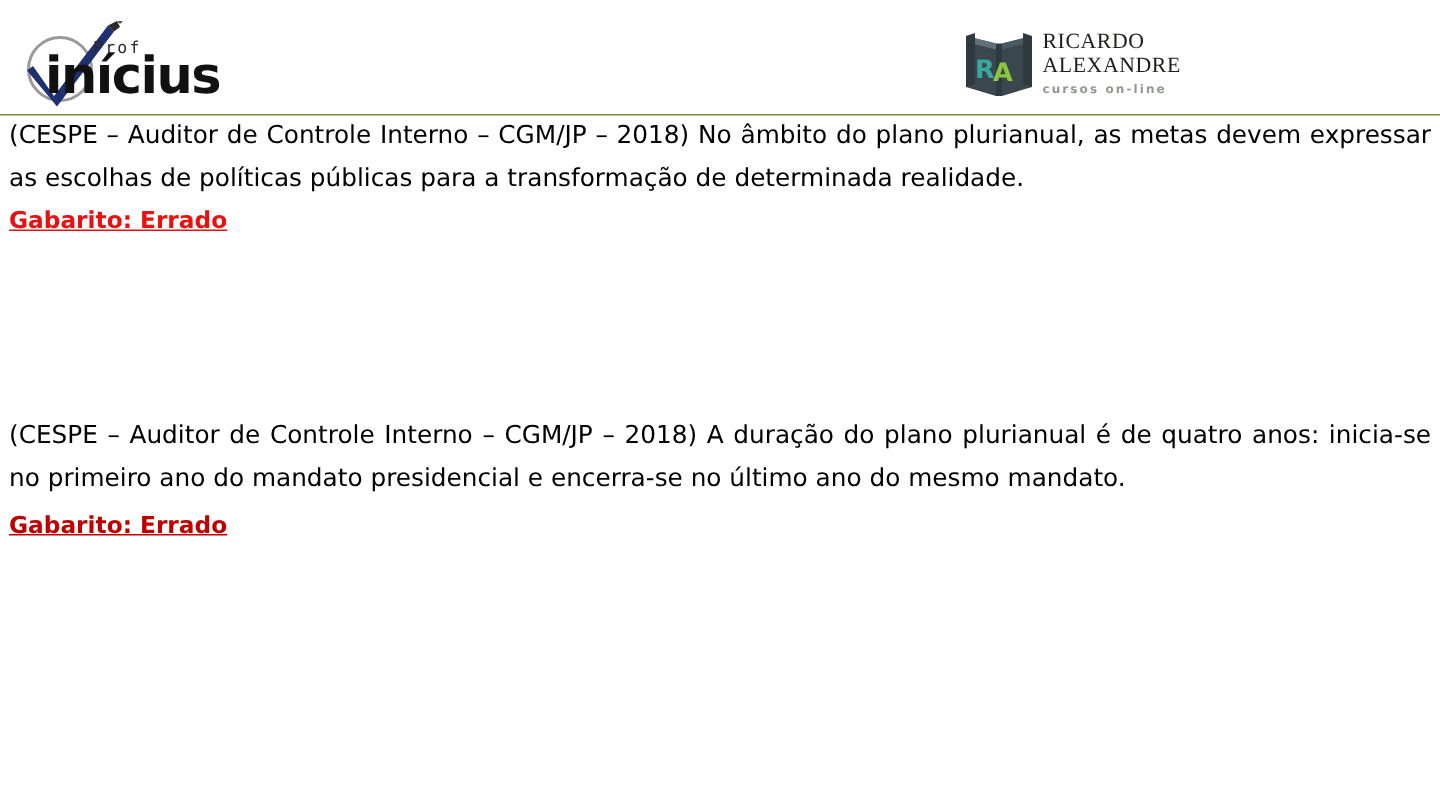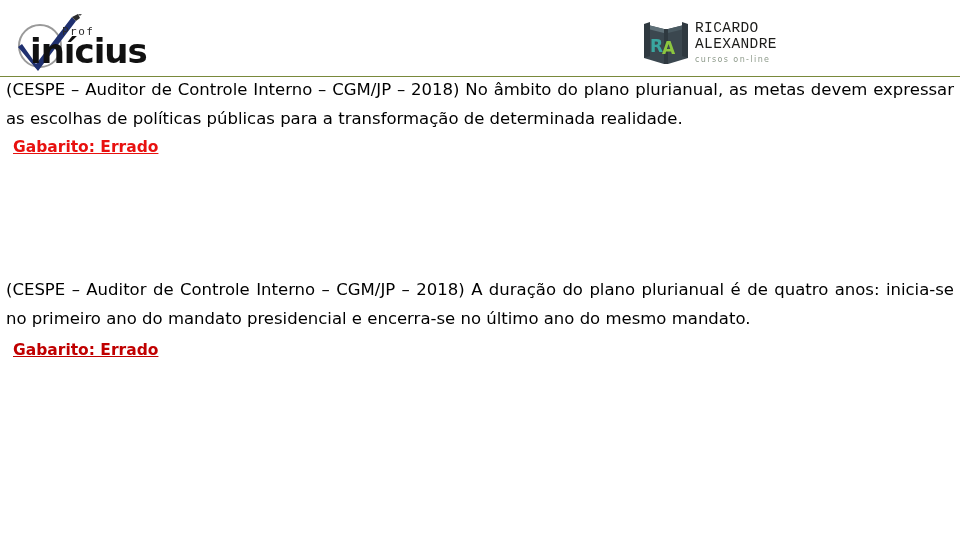--- a/index.html
+++ b/index.html
@@ -117,35 +117,36 @@
     top: 2px;
     width: 48px;
     height: 46px;
   }
   #ra-textblock {
     position: absolute;
     left: 53px;
     top: 2px;
   }
   .ra-line {
-    font-family: Liberation Mono, monospace;
+    font-family: Liberation Serif, serif;
     font-size: 14.5px;
     letter-spacing: 0.4px;
     color: #1d1d1b;
     line-height: 16px;
     white-space: nowrap;
   }
   #ra-sub {
     font-family: "DejaVu Sans", sans-serif;
     font-size: 8px;
     letter-spacing: 1.4px;
     color: #8d9a8a;
     line-height: 12px;
     margin-top: 2px;
     white-space: nowrap;
+    font-weight: bold;
   }
 
   
   #content {
     position: absolute;
     left: 0;
     top: 65px;
     width: 780px;
     height: 475px;
   }
@@ -165,21 +166,21 @@
     text-align: justify;
     text-justify: inter-word;
     margin: 0;
   }
   .q-answer {
     font-family: "DejaVu Sans", sans-serif;
     font-size: 15.5px;
     font-weight: bold;
     line-height: 29px;
     text-decoration: underline;
-    margin: 7px;
+    margin: 0;
     display: inline-block;
   }
   #answer-1 {
     color: #e8110f;
     margin-top: 0px;
   }
   #answer-2 {
     color: #c00000;
     margin-top: 3px;
   }

